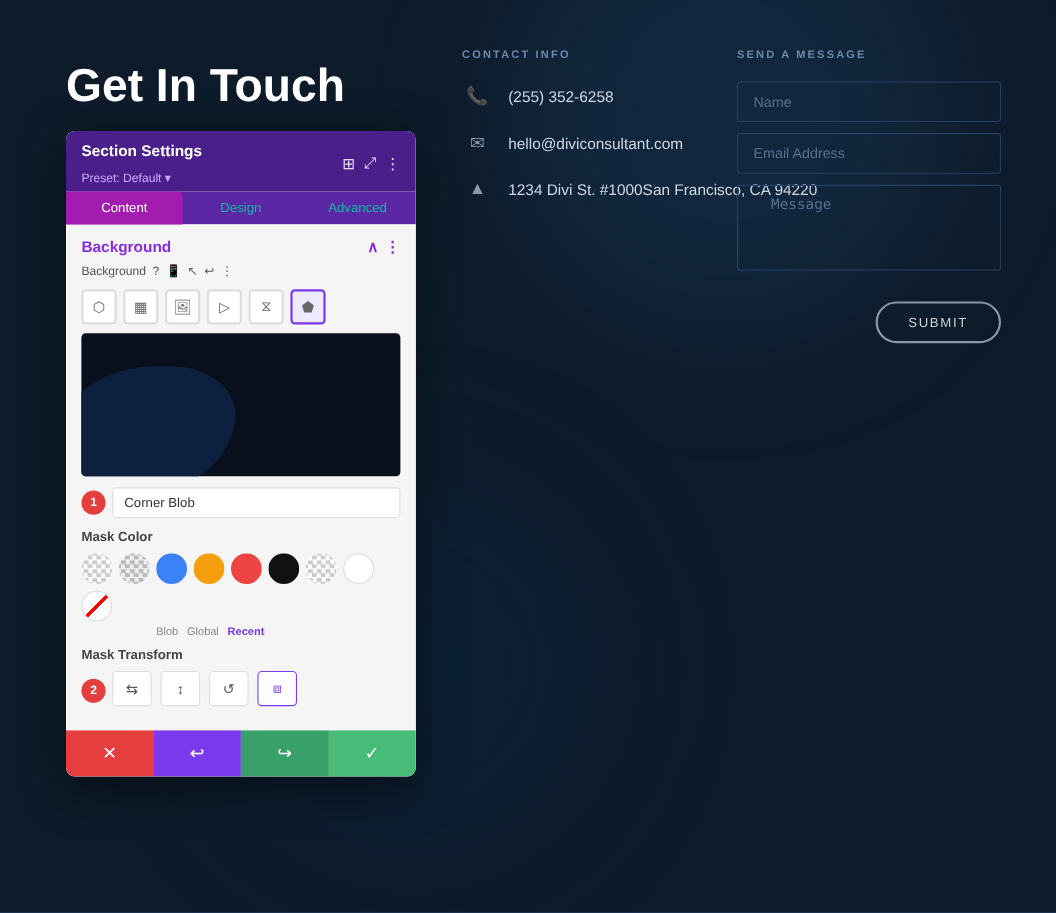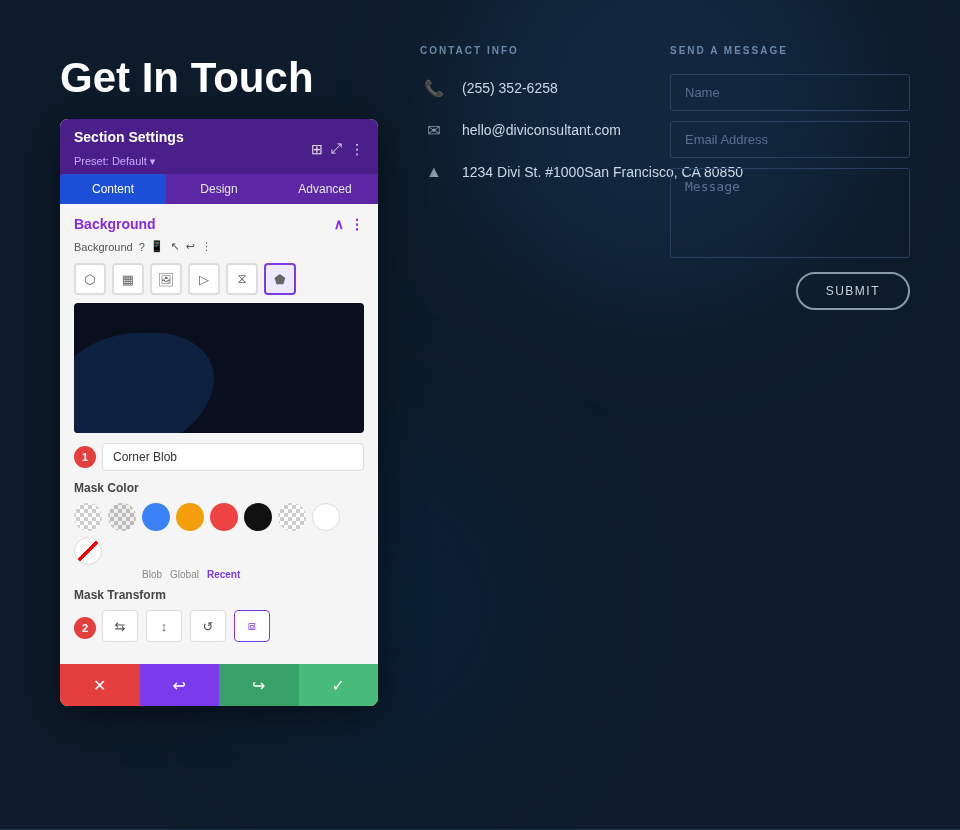--- a/index.html
+++ b/index.html
@@ -117,27 +117,27 @@
     .panel-tabs {
       display: flex;
       background: #5c27a5;
     }
 
     .panel-tab {
       flex: 1;
       text-align: center;
       padding: 8px 0;
       font-size: 12px;
-      color: #e5e5e5;
+      color: #14b8a6;
       cursor: pointer;
       font-weight: 500;
     }
 
     .panel-tab.active {
-      background: #1d4ed8;
+      background: #a21caf;
       color: #fff;
       border-radius: 4px 4px 0 0;
     }
 
     .panel-body {
       padding: 12px 14px;
       background: #f5f5f5;
     }
 
     .section-label {
@@ -404,27 +404,27 @@
       outline: none;
     }
 
     .form-input::placeholder { color: #5a7090; }
 
     .form-textarea {
       width: 100%;
       background: transparent;
       border: 1px solid #2a4060;
       border-radius: 3px;
-      padding: 10px 14px;
+      padding: 10px 30px;
       color: #8899aa;
       font-size: 13px;
-      height: 90px;
+      height: 78px;
       resize: none;
       outline: none;
-      margin-bottom: 10px;
+      margin-bottom: 23px;
     }
 
     .form-textarea::placeholder { color: #5a7090; }
 
     .submit-btn {
       display: block;
       margin-left: auto;
       background: transparent;
       border: 2px solid #8899aa;
       border-radius: 30px;
@@ -561,21 +561,21 @@
         <div class="contact-item">
           <div class="contact-icon">📞</div>
           <div class="contact-text">(255) 352-6258</div>
         </div>
         <div class="contact-item">
           <div class="contact-icon">✉</div>
           <div class="contact-text">hello@diviconsultant.com</div>
         </div>
         <div class="contact-item">
           <div class="contact-icon">▲</div>
-          <div class="contact-text">1234 Divi St. #1000San Francisco, CA 80850</div>
+          <div class="contact-text">1234 Divi St. #1000San Francisco, CA 94220</div>
         </div>
       </div>
 
       <div class="send-message-section">
         <div class="section-heading">SEND A MESSAGE</div>
         <input class="form-input" type="text" placeholder="Name" style="">
         <input class="form-input" type="email" placeholder="Email Address" style="">
         <textarea class="form-textarea" placeholder="Message" style=""></textarea>
         <button class="submit-btn">SUBMIT</button>
       </div>

